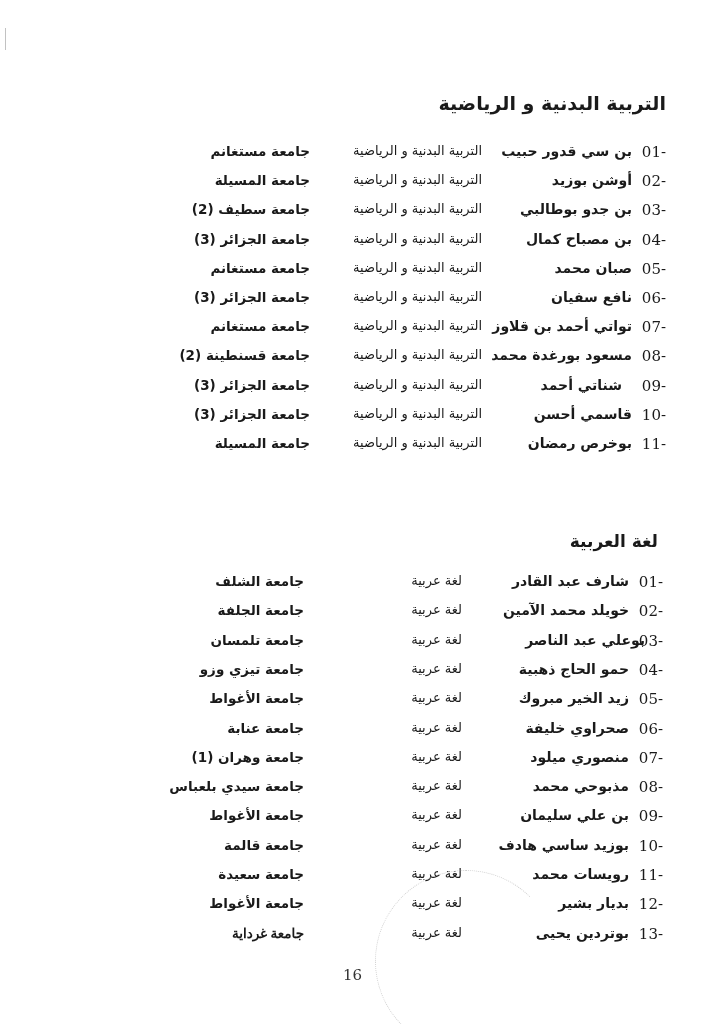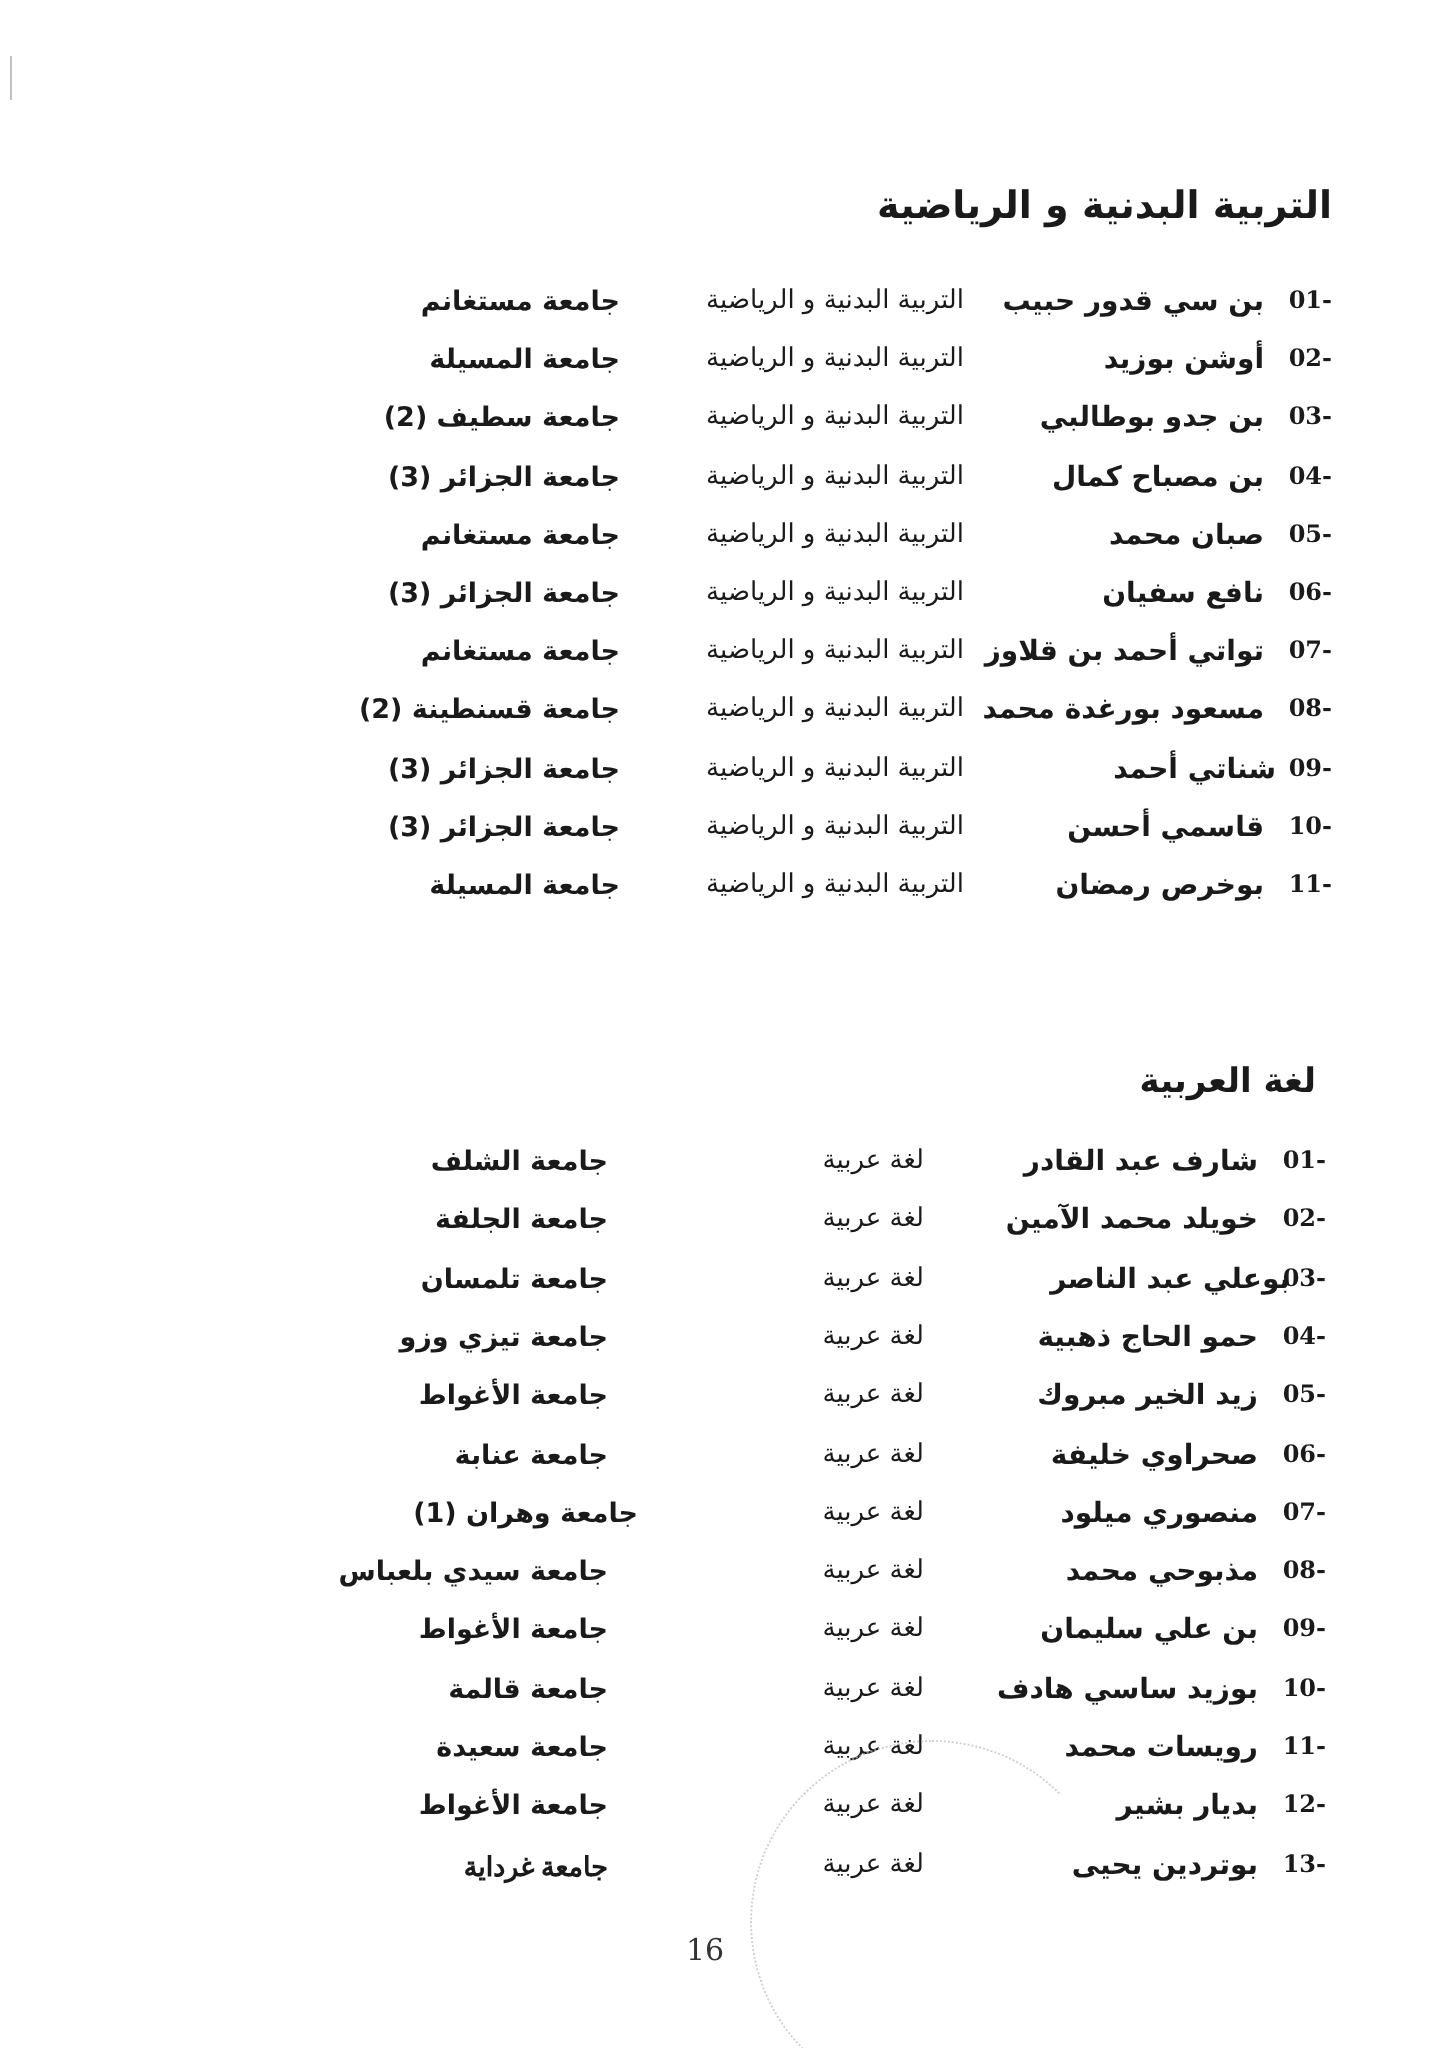--- a/index.html
+++ b/index.html
@@ -3,21 +3,21 @@
 <meta charset="utf-8">
 <style>
   html, body { margin: 0; padding: 0; background: #ffffff; }
   body { width: 718px; height: 1024px; position: relative; overflow: hidden; color: #1a1a1a; }
   .page { position: absolute; inset: 0; background: #fff; }
   .scan-mark { position: absolute; left: 5px; top: 28px; width: 1px; height: 22px; background: #999; opacity: .6; }
   .ar { direction: rtl; font-family: "DejaVu Sans", sans-serif; }
   .heading { position: absolute; font-weight: bold; font-size: 19px; white-space: nowrap; }
   .row { position: absolute; left: 0; width: 718px; height: 26px; font-size: 14px; }
   .row span { position: absolute; top: 0; white-space: nowrap; direction: rtl; font-family: "DejaVu Sans", sans-serif; }
-  .num { font-family: "DejaVu Serif", serif !important; font-weight: bold; font-size: 12px; text-align: right; }
+  .num { font-family: "DejaVu Serif", serif !important; font-weight: normal; font-size: 15px; text-align: right; }
   .name { font-weight: bold; font-size: 14px; }
   .field { font-size: 13px; }
   .univ { font-size: 13.5px; font-weight: bold; }
   .page-num { position: absolute; left: 343px; top: 966px; font-family: "DejaVu Serif", serif; font-size: 15px; color: #333; }
   .stamp { position: absolute; left: 375px; top: 870px; width: 180px; height: 180px; border-radius: 50%; border: 1px dotted #bbb; border-right-color: transparent; border-bottom-color: transparent; opacity: .7; }
 </style>
 </head>
 <body>
 
 <div class="page">
@@ -69,21 +69,21 @@
         <span class="univ" style="right: 408px;">جامعة مستغانم</span>
       </div>
       <div class="row" style="top: 347.4px;">
         <span class="num" style="right: 52px; direction: ltr;">08-</span>
         <span class="name" style="right: 86px;">مسعود بورغدة محمد</span>
         <span class="field" style="right: 236px;">التربية البدنية و الرياضية</span>
         <span class="univ" style="right: 408px;">جامعة قسنطينة (2)</span>
       </div>
       <div class="row" style="top: 376.6px;">
         <span class="num" style="right: 52px; direction: ltr;">09-</span>
-        <span class="name" style="right: 80px; margin-left: 12px;">شناتي أحمد</span>
+        <span class="name" style="right: 96px; margin-left: 12px;">شناتي أحمد</span>
         <span class="field" style="right: 236px;">التربية البدنية و الرياضية</span>
         <span class="univ" style="right: 408px;">جامعة الجزائر (3)</span>
       </div>
       <div class="row" style="top: 405.8px;">
         <span class="num" style="right: 52px; direction: ltr;">10-</span>
         <span class="name" style="right: 86px;">قاسمي أحسن</span>
         <span class="field" style="right: 236px;">التربية البدنية و الرياضية</span>
         <span class="univ" style="right: 408px;">جامعة الجزائر (3)</span>
       </div>
       <div class="row" style="top: 435px;">
@@ -131,21 +131,21 @@
       <div class="row" style="top: 719.5px;">
         <span class="num" style="right: 55px; direction: ltr;">06-</span>
         <span class="name" style="right: 89px;">صحراوي خليفة</span>
         <span class="field" style="right: 256px;">لغة عربية</span>
         <span class="univ" style="right: 414px;">جامعة عنابة</span>
       </div>
       <div class="row" style="top: 748.8px;">
         <span class="num" style="right: 55px; direction: ltr;">07-</span>
         <span class="name" style="right: 89px;">منصوري ميلود</span>
         <span class="field" style="right: 256px;">لغة عربية</span>
-        <span class="univ" style="right: 399px;">جامعة وهران (1)</span>
+        <span class="univ" style="right: 414px;">جامعة وهران (1)</span>
       </div>
       <div class="row" style="top: 778.1px;">
         <span class="num" style="right: 55px; direction: ltr;">08-</span>
         <span class="name" style="right: 89px;">مذبوحي محمد</span>
         <span class="field" style="right: 256px;">لغة عربية</span>
         <span class="univ" style="right: 414px;">جامعة سيدي بلعباس</span>
       </div>
       <div class="row" style="top: 807.4px;">
         <span class="num" style="right: 55px; direction: ltr;">09-</span>
         <span class="name" style="right: 89px;">بن علي سليمان</span>

